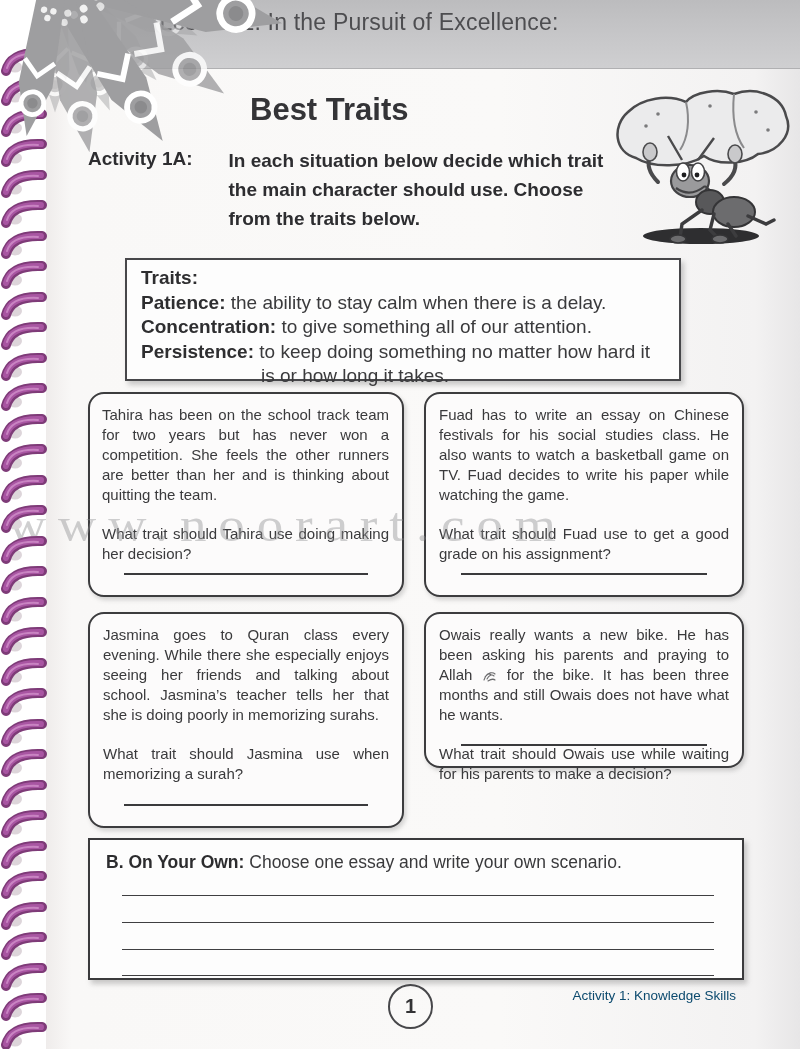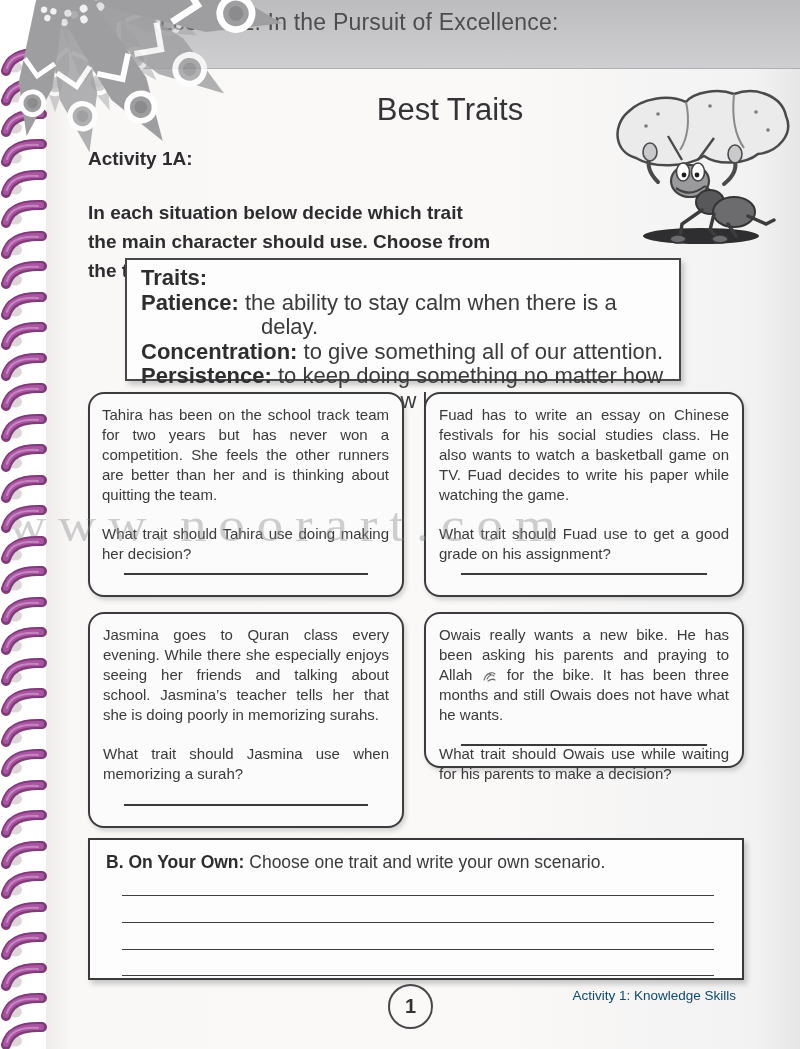--- a/index.html
+++ b/index.html
@@ -30,37 +30,37 @@
     text-align:center; color:#4d4d50;
     font-size:23px; line-height:27px; letter-spacing:0.2px;
   }
   
   .spiral{ position:absolute; left:0; top:0; z-index:6; }
   
   .ornament{ position:absolute; left:0; top:0; z-index:7; }
   
   .page-title{
     position:absolute; left:250px; top:92px; width:400px;
-    text-align:center; font-size:31px; font-weight:normal; color:#343437;
+    font-size:31px; font-weight:bold; color:#343437;
   }
   
   .ant{ position:absolute; left:606px; top:86px; z-index:2; }
   
   .activity{
     position:absolute; left:88px; top:146px; width:520px;
-    display:flex; gap:28px; font-weight:bold; color:#2d2d30;flex-direction:column;
+    display:flex; gap:36px; font-weight:bold; color:#2d2d30;
   }
   .activity .lbl{ font-size:19px; white-space:nowrap; padding-top:2px; }
   .activity .instr{ font-size:19px; line-height:29px; width:405px; }
   
   .traits{
     position:absolute; left:125px; top:258px; width:556px; height:123px;
     background:#fdfdfd; border:2px solid #47474a;
     box-shadow:3px 4px 5px rgba(110,110,110,.35);
-    padding:6px 14px 12px 14px; font-size:22px; line-height:24.5px; color:#3a3a3c;
+    padding:6px 14px 12px 14px; font-size:19px; line-height:24.5px; color:#3a3a3c;
   }
   .traits .term{ font-weight:bold; color:#2e2e30; }
   .traits p.hang{ padding-left:120px; text-indent:-120px; }
   
   .cards{
     position:absolute; left:88px; top:392px; width:656px; z-index:1;
   }
   .card{
     position:absolute; background:#fcfbfb;
     border:2px solid #3c3c3e; border-radius:16px;
@@ -266,21 +266,21 @@
       <span>for the bike.  It has been three months and still Owais does not have what he wants.</span></p>
     <p class="q">What trait should Owais use while waiting for his parents to make a decision?</p>
     <div class="answer-line"></div>
   </div>
 </div>
 
 <div class="sectionB">
   <p>
     <span class="bold">B.</span>
     <span class="bold">On Your Own:</span>
-    <span>Choose one trait and write your own scenario.</span>
+    <span>Choose one essay and write your own scenario.</span>
   </p>
   <div class="wline" style="top:55px"></div>
   <div class="wline" style="top:82px"></div>
   <div class="wline" style="top:109px"></div>
   <div class="wline" style="top:135px"></div>
 </div>
 
 <div class="watermark">www.noorart.com</div>
 
 <div class="page-circle">

